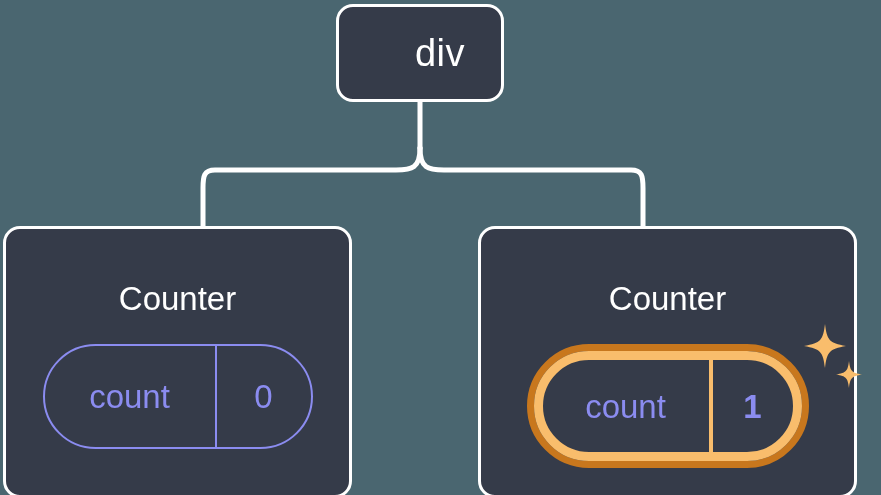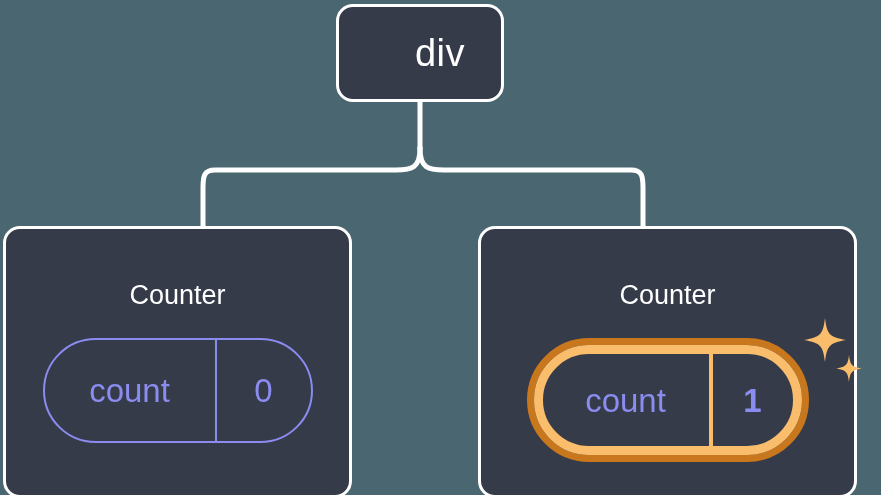--- a/index.html
+++ b/index.html
@@ -56,21 +56,21 @@
     height: 272px;
     display: flex;
     flex-direction: column;
     align-items: center;
   }
   .node-left  { left: 3px;   width: 349px; }
   .node-right { left: 478px; width: 379px; }
 
   .node-title {
     color: #ffffff;
-    font-size: 27px;
+    font-size: 33px;
     font-weight: 400;
     line-height: 1;
     white-space: nowrap;
   }
   .node-child .node-title {
     margin-top: 53px;
   }
 
   
   .pill-wrap {

